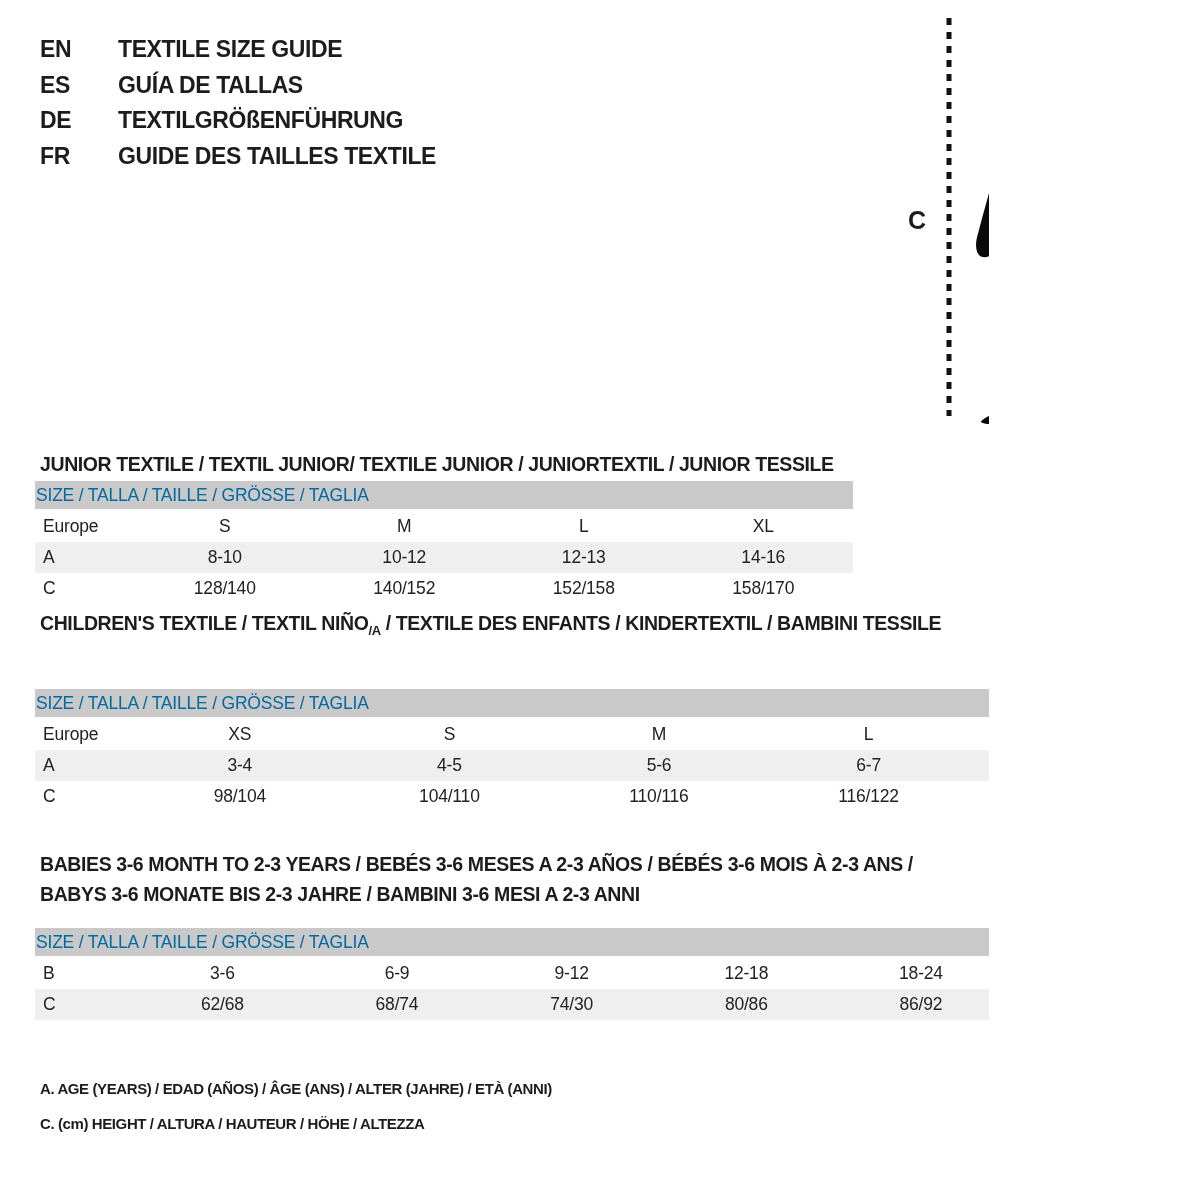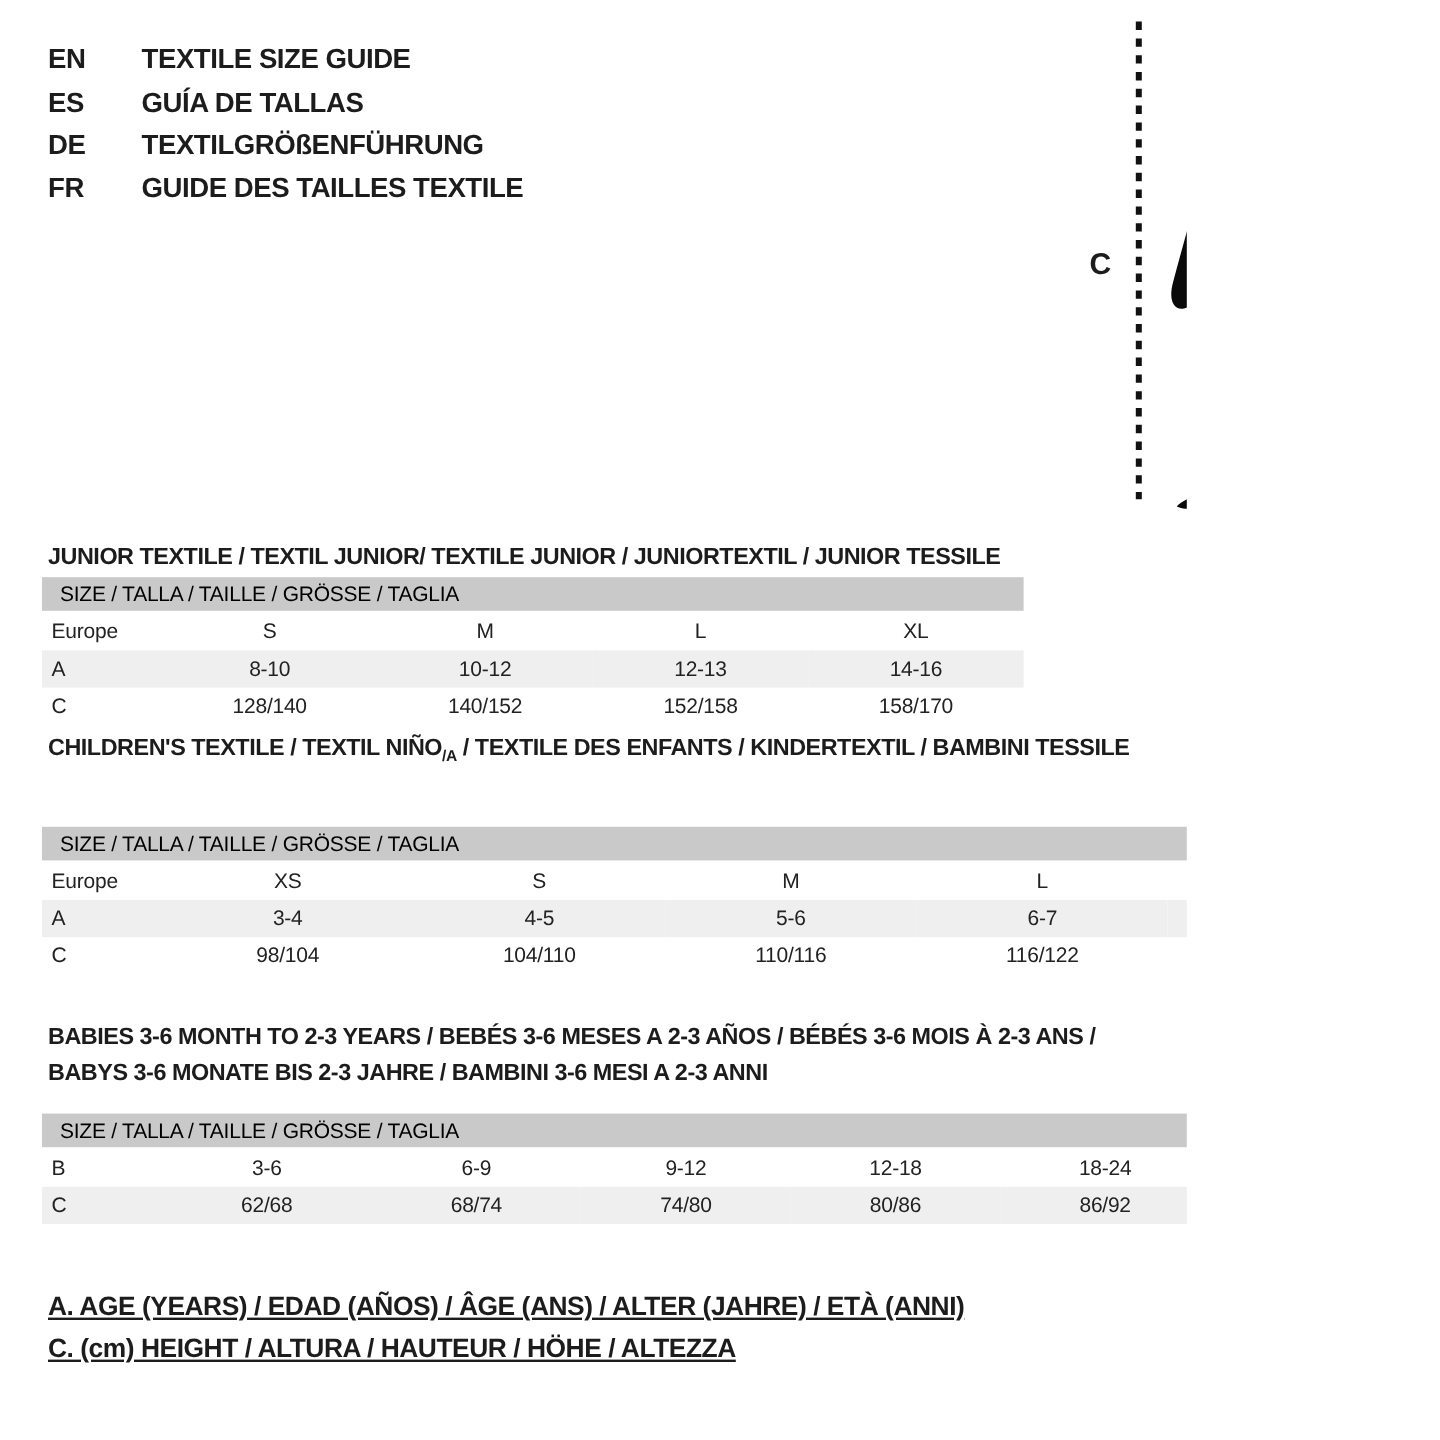--- a/index.html
+++ b/index.html
@@ -29,35 +29,35 @@
   .silhouette{left:960px;top:12px;}
 
   
   .section-title{font-size:19.5px;font-weight:700;letter-spacing:-0.4px;line-height:30px;}
   .section-title .sub{font-size:13px;vertical-align:sub;}
 
   
   .size-bar{
     background:var(--bar);height:28px;line-height:28px;
     font-size:17.5px;font-weight:400;letter-spacing:-0.2px;
-    padding-left:15px;color:#000000;
+    padding-left:1px;color:#0369a1;
   }
 
   
   table.size-table{border-collapse:collapse;table-layout:fixed;font-size:17.5px;letter-spacing:-0.2px;}
   table.size-table td{height:31px;text-align:center;padding:0;vertical-align:middle;color:#222;}
   table.size-table td.rowlabel{text-align:left;padding-left:8px;width:100px;}
   tr.shaded td{background:var(--stripe);}
 
   .t-junior{width:818px;}
   .t-wide{width:1148px;}
 
   
   .legend{left:40px;top:1071px;}
-  .legend-line{font-size:22px;font-weight:700;letter-spacing:-0.4px;line-height:35px;text-decoration:underline;}
+  .legend-line{font-size:15px;font-weight:700;letter-spacing:-0.4px;line-height:35px;}
 </style>
 </head>
 <body>
 
 <div id="page">
 
   <div class="abs lang-table">
     <div class="lang-row">
       <span class="lang-code">EN</span>
       <span class="lang-title">TEXTILE SIZE GUIDE</span>
@@ -167,21 +167,21 @@
       <td>6-9</td>
       <td>9-12</td>
       <td>12-18</td>
       <td>18-24</td>
       <td>24-36</td>
     </tr>
     <tr class="shaded">
       <td class="rowlabel">C</td>
       <td>62/68</td>
       <td>68/74</td>
-      <td>74/80</td>
+      <td>74/30</td>
       <td>80/86</td>
       <td>86/92</td>
       <td>92/98</td>
     </tr>
   </tbody>
     </table>
 
   <div class="abs legend">
     <div class="legend-line">A. AGE (YEARS) / EDAD (AÑOS) / ÂGE (ANS) / ALTER (JAHRE) / ETÀ (ANNI)</div>
     <div class="legend-line">C. (cm) HEIGHT / ALTURA / HAUTEUR / HÖHE / ALTEZZA</div>

